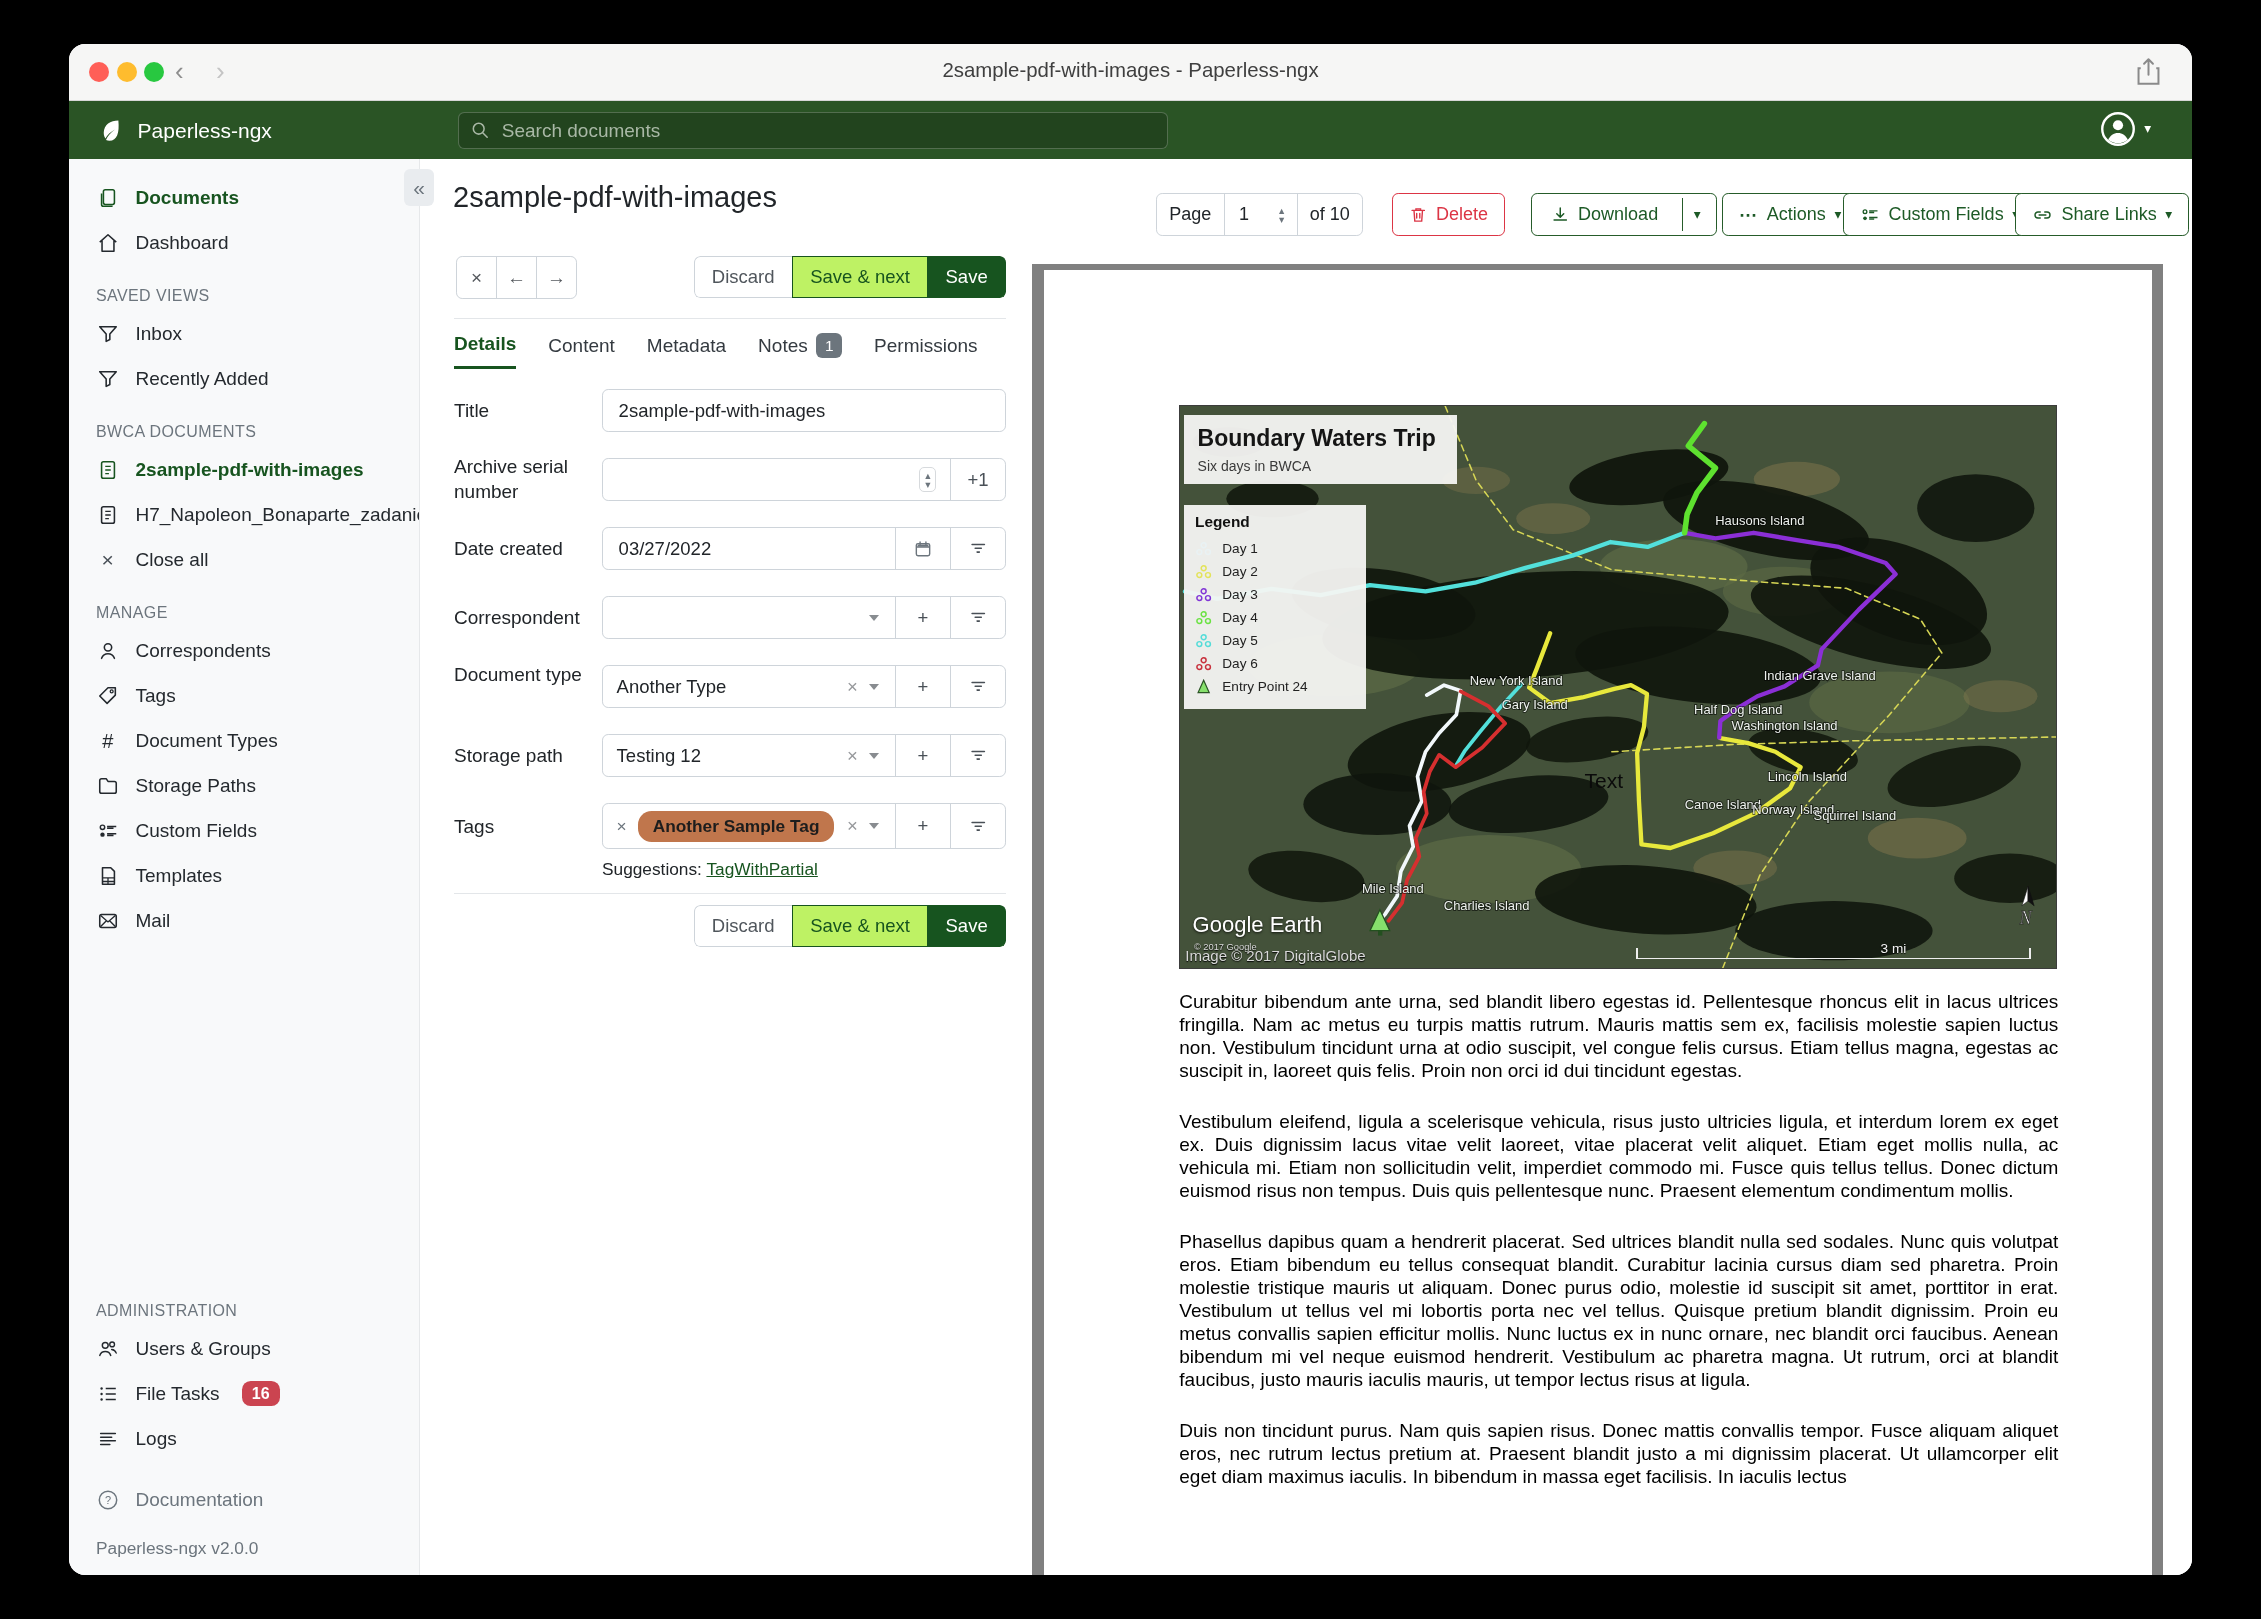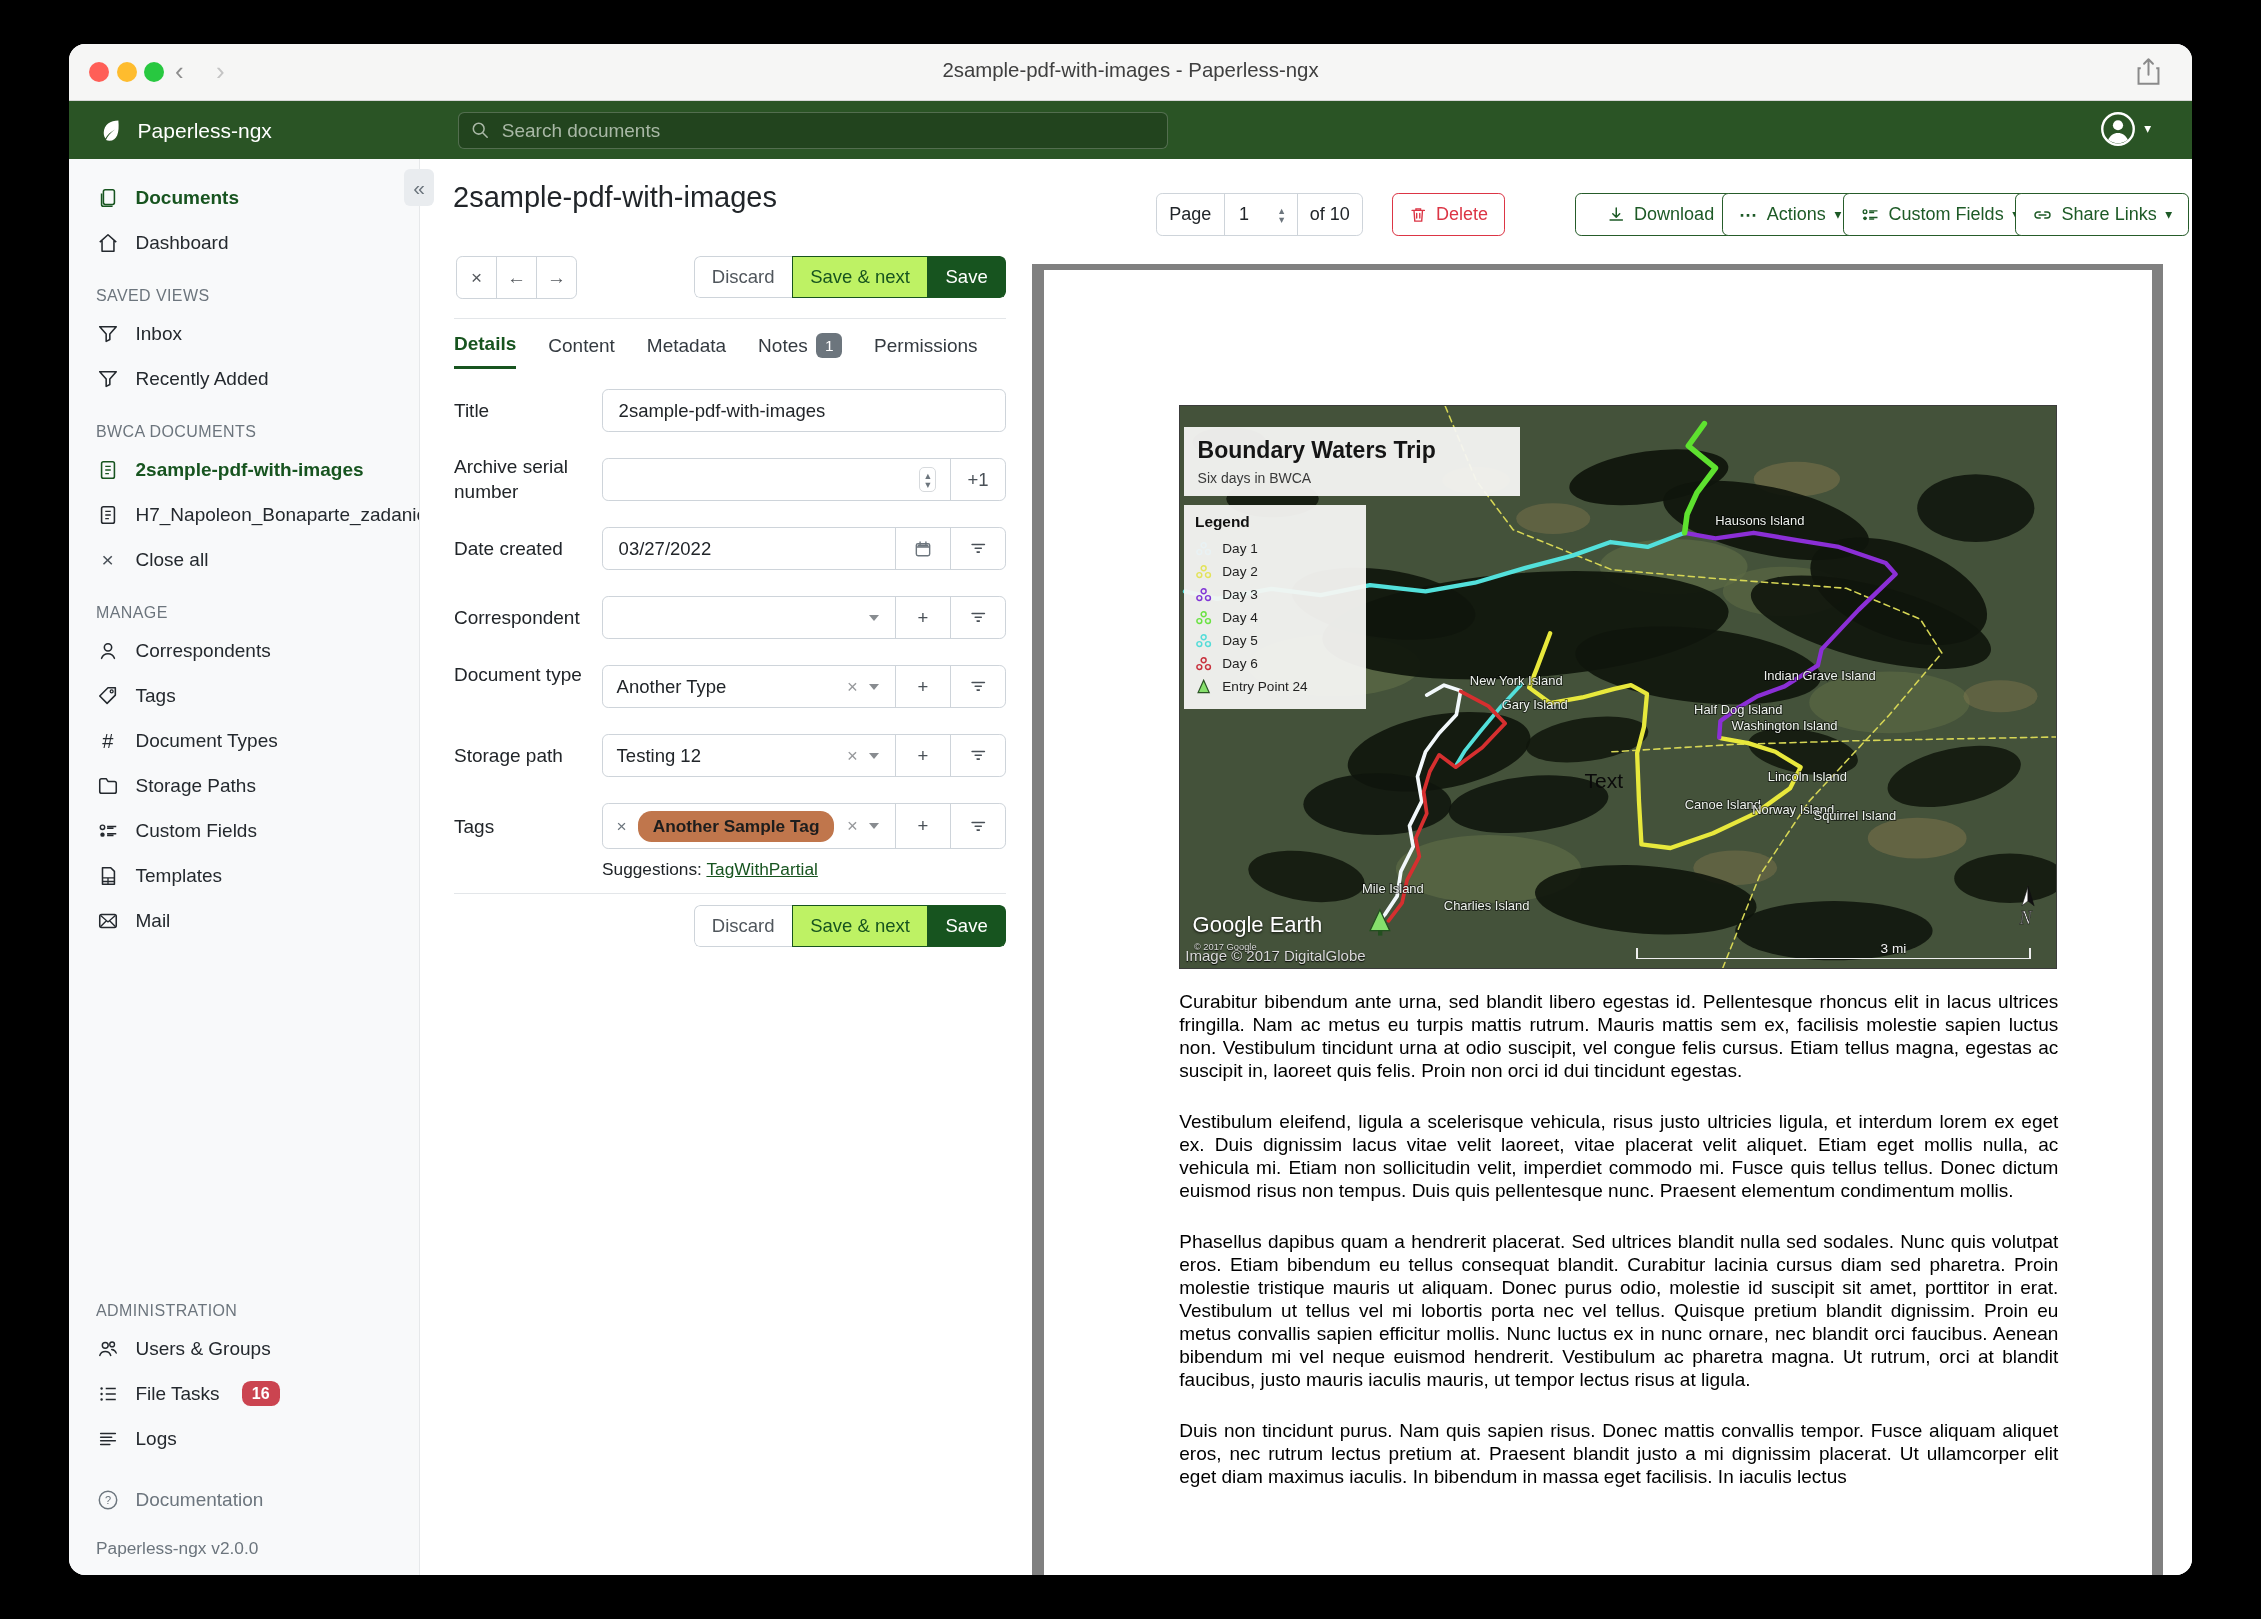--- a/index.html
+++ b/index.html
@@ -38,21 +38,21 @@
   .pagetitle{position:absolute;left:33px;top:22px;font-size:29px;font-weight:500;color:#212529;}
   .ctrl{position:absolute;top:34px;height:43px;display:flex;align-items:center;box-sizing:border-box;border-radius:6.2px;font-size:18px;}
   .pagegroup{left:736px;border:0.6px solid #ced4da;background:#fff;color:#212529;overflow:hidden;}
   .pagegroup .cell{height:100%;display:flex;align-items:center;padding:0 12.3px;}
   .pagegroup .cell + .cell{border-left:0.6px solid #ced4da;}
   .pageinput{width:38px;border:none;outline:none;font-size:18px;color:#212529;font-family:"Liberation Sans",sans-serif;}
   .stepper{display:flex;flex-direction:column;align-items:center;justify-content:center;line-height:8px;font-size:10.5px;color:#6c757d;gap:1.2px;}
   .btn{display:flex;align-items:center;gap:8.6px;padding:0 16px;height:43px;border-radius:6.2px;box-sizing:border-box;cursor:pointer;white-space:nowrap;}
   .btn-red{border:1.2px solid #dc3545;color:#dc3545;background:#fff;}
   .btn-green{border:1.2px solid #265c2a;color:#1d5a26;background:#fff;}
-  .split{padding:16px;margin-left:44px;}
+  .split{padding:4px;}
   .split .main-part{display:flex;align-items:center;gap:8.6px;padding:0 15px;height:100%;}
   .split .caret-part{border-left:1.2px solid #265c2a;padding:0 11px;height:100%;display:flex;align-items:center;}
   .caret{font-size:13.6px;line-height:13.6px;}
   
   .navxgroup{position:absolute;left:36px;top:97px;height:41px;display:flex;border:0.6px solid #ced4da;border-radius:6.2px;overflow:hidden;background:#fff;}
   .navxgroup .ncell{width:39px;display:flex;align-items:center;justify-content:center;color:#55595e;font-size:19px;}
   .navxgroup .ncell + .ncell{border-left:0.6px solid #ced4da;}
   .savegroup{position:absolute;height:42px;display:flex;border-radius:6.2px;overflow:hidden;font-size:18.5px;}
   .savegroup .sg{display:flex;align-items:center;justify-content:center;padding:0 17.3px;box-sizing:border-box;height:100%;}
   .sg.discard{border:1.2px solid #ced4da;border-right:none;border-radius:6.2px 0 0 6.2px;color:#50565c;background:#fff;}
@@ -72,21 +72,21 @@
   .ddcaret{width:0;height:0;border-left:5.6px solid transparent;border-right:5.6px solid transparent;border-top:6.8px solid #888c90;margin-right:2.5px;}
   .tagchip{display:flex;align-items:center;border-radius:13.6px;padding:5px 15px;font-size:17.3px;font-weight:700;color:#1d1d1d;}
   .suggest{position:absolute;left:182px;top:700px;font-size:17.3px;color:#212529;}
   .suggest a{color:#17541f;text-decoration:underline;}
   
   .preview{position:absolute;left:612px;top:105px;width:1131px;bottom:0;background:#808080;}
   .page{position:absolute;left:12.3px;top:5.6px;width:1108px;bottom:-12.3px;background:#fff;}
   .pagebody{position:absolute;left:135px;top:135px;width:879px;}
   .mapbox{position:relative;width:876px;height:562px;border:0.6px solid #3c3c3c;overflow:hidden;background:#44523a;}
   .mapoverlay{position:absolute;background:rgba(246,246,243,.95);color:#111;}
-  .maptitlebox{left:3.7px;top:21px;width:336px;padding:10px 13.6px;box-sizing:border-box;}
+  .maptitlebox{left:3.7px;top:9px;width:273px;padding:10px 13.6px;box-sizing:border-box;}
   .maptitle{font-size:23px;font-weight:700;color:#151515;}
   .mapsubtitle{font-size:14px;color:#3a3a3a;margin-top:6.2px;}
   .legendbox{left:3.7px;top:99px;width:182px;padding:8.6px 11px 11px;box-sizing:border-box;}
   .legendtitle{font-size:15.4px;font-weight:700;margin-bottom:6.2px;}
   .legendrow{display:flex;align-items:center;gap:10px;font-size:13.6px;color:#222;height:23px;}
   .gearthlogo{position:absolute;left:12.3px;bottom:30px;color:#fff;font-size:22px;text-shadow:0 0.6px 2.5px rgba(0,0,0,.8);}
   .attr1{position:absolute;left:13.6px;bottom:16px;color:#d9d9d9;font-size:9.3px;text-shadow:0 0.6px 1.2px #000;}
   .attr2{position:absolute;left:5px;bottom:3.7px;color:#d9d9d9;font-size:15px;text-shadow:0 0.6px 1.2px #000;}
   .scalebar{position:absolute;right:25px;bottom:6.2px;width:395px;height:21px;color:#f2f2f2;font-size:13.6px;text-shadow:0 0.6px 1.2px #000;}
   .scaleline{position:absolute;left:0;right:0;bottom:2.5px;border-bottom:1.9px solid #eee;}

